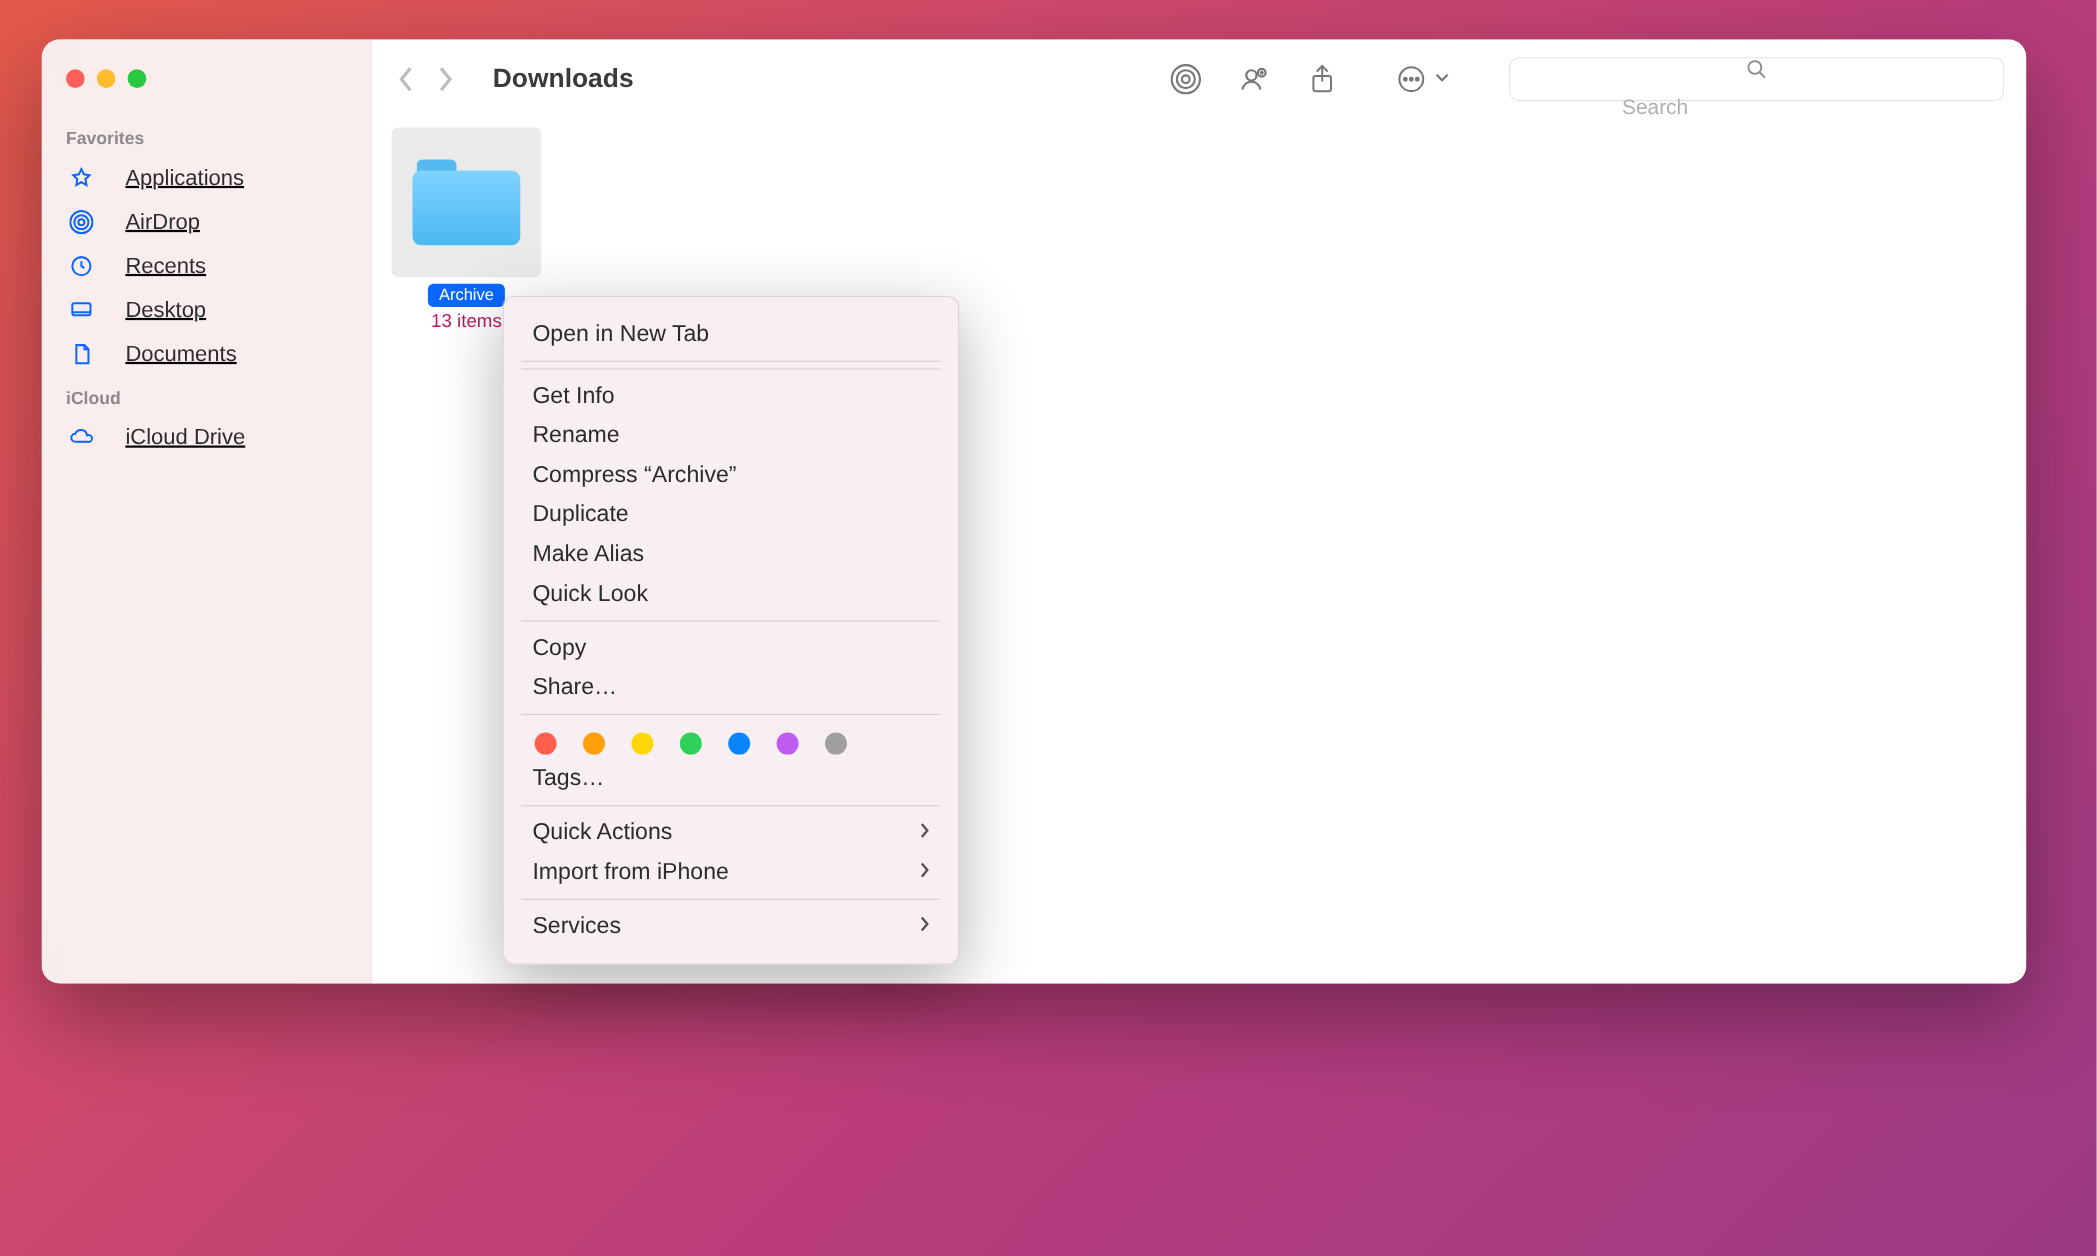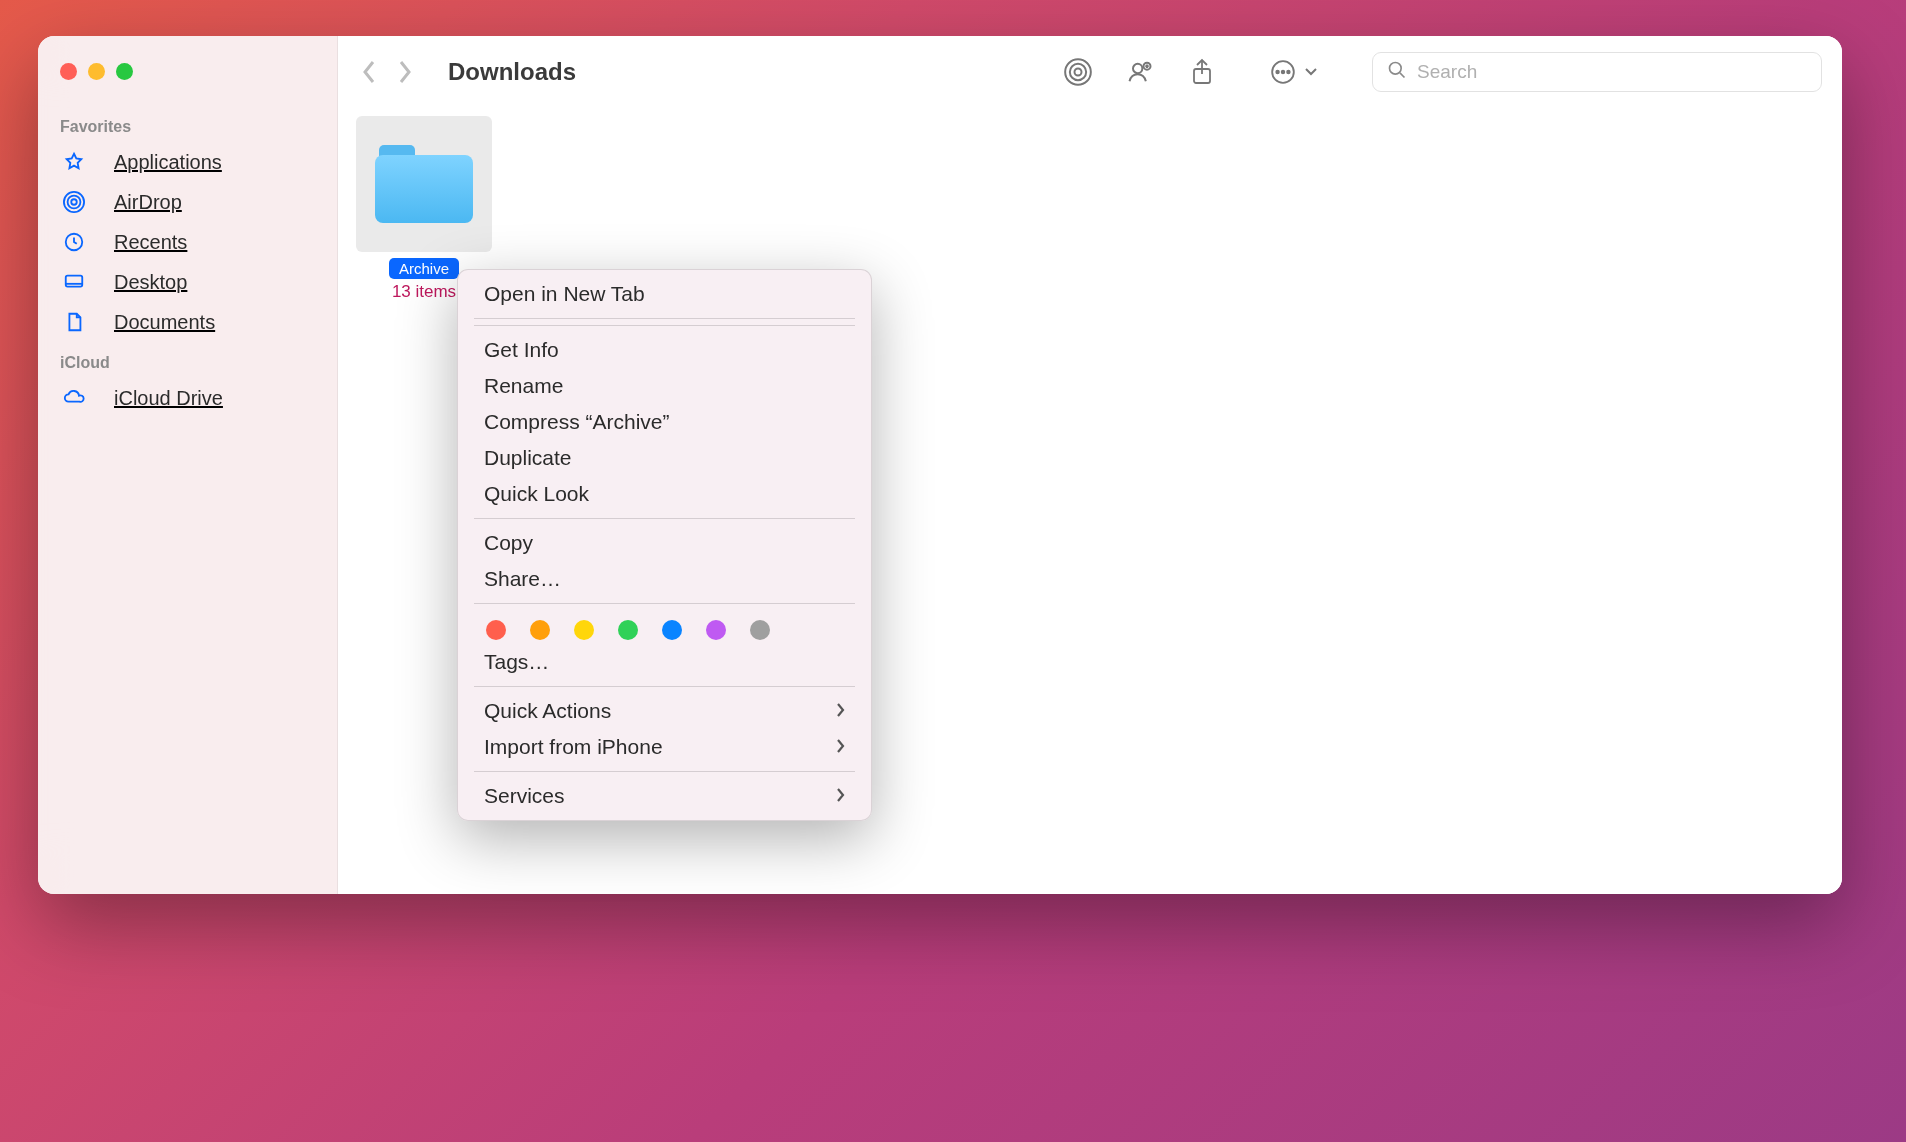--- a/index.html
+++ b/index.html
@@ -87,21 +87,21 @@
     font-weight: 700;
     color: #3a3a3a;
     flex: none;
   }
   .toolbar-spacer { flex:1; }
   .toolbar-icons { display:flex; gap:34px; align-items:center; margin-right: 40px; }
   .tb-btn { width:28px; height:28px; color:#777; cursor:pointer; display:flex; align-items:center; justify-content:center; }
   .dropdown-btn { display:flex; align-items:center; gap:8px; color:#777; cursor:pointer; }
   .search-field {
     width: 450px; height: 40px; border:1px solid #e2e2e2; border-radius:9px;
-    display:flex; align-items:center; gap:10px; padding:0 14px; margin-left: 40px;
+    display:flex; align-items:center; gap:10px; padding:0 14px; margin-left: 40px; flex-direction: column;
   }
   .search-field .search-icon { color:#8a8a8a; }
   .search-field input {
     border:none; outline:none; font-size:19px; color:#333; flex:1;
     background: transparent;
   }
   .search-field input::placeholder { color:#b0b0b0; }
 
   .content-area {
     flex:1;
@@ -144,21 +144,21 @@
 
   .context-menu {
     position: absolute;
     left: 457px;
     top: 269px;
     width: 415px;
     background: rgba(246, 236, 240, 0.82);
     border: 0.5px solid rgba(0,0,0,0.12);
     border-radius: 11px;
     box-shadow: 0 18px 60px rgba(0,0,0,0.30);
-    padding: 6px 0;
+    padding: 16px 0;
     backdrop-filter: blur(40px);
   }
   .ctx-item {
     font-size: 21px;
     color: #2b2b2b;
     padding: 6px 26px;
     cursor: pointer;
     display:flex; align-items:center; justify-content:space-between;
   }
   .ctx-sep {
@@ -334,20 +334,21 @@
 </div>
 
 <div class="context-menu">
   <div class="ctx-item">Open in New Tab</div>
   <div class="ctx-sep"></div>
   <div class="ctx-sep"></div>
   <div class="ctx-item">Get Info</div>
   <div class="ctx-item">Rename</div>
   <div class="ctx-item">Compress “Archive”</div>
   <div class="ctx-item">Duplicate</div>
+  <div class="ctx-item">Make Alias</div>
   <div class="ctx-item">Quick Look</div>
   <div class="ctx-sep"></div>
   <div class="ctx-item">Copy</div>
   <div class="ctx-item">Share…</div>
   <div class="ctx-sep"></div>
   <div class="tag-dots">
     <span class="dot-red"></span>
     <span class="dot-orange"></span>
     <span class="dot-yellow"></span>
     <span class="dot-green"></span>

